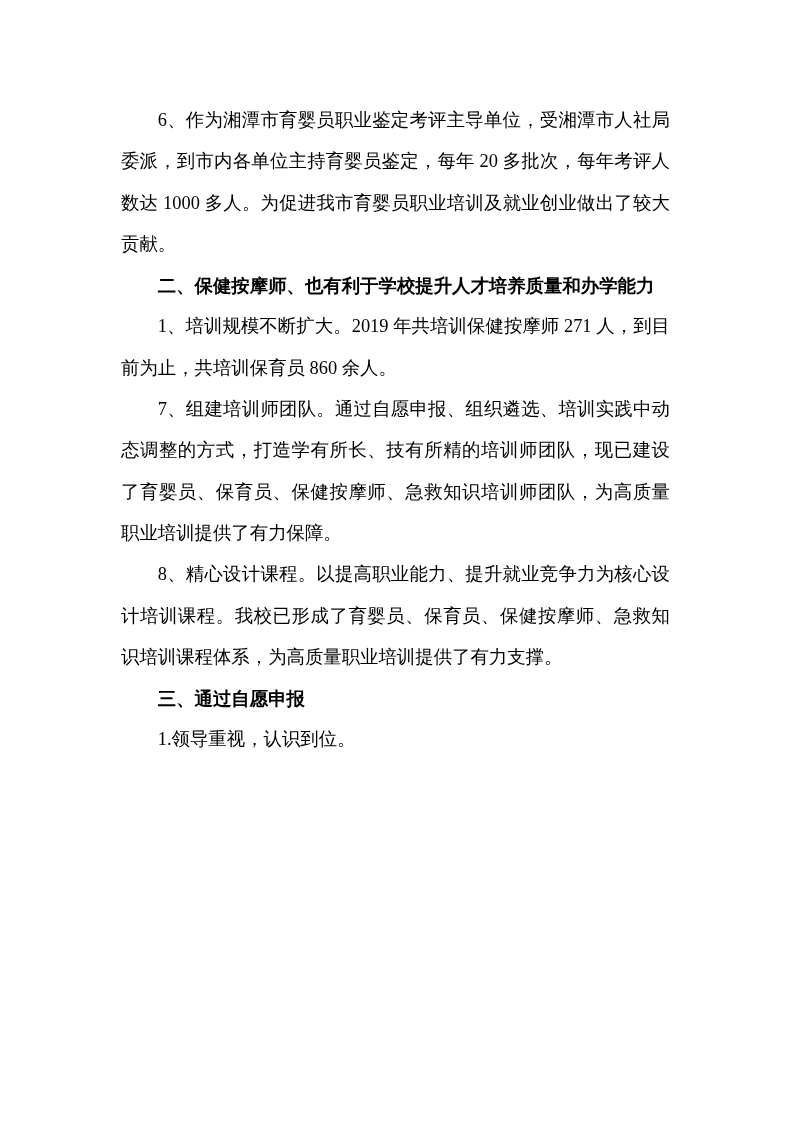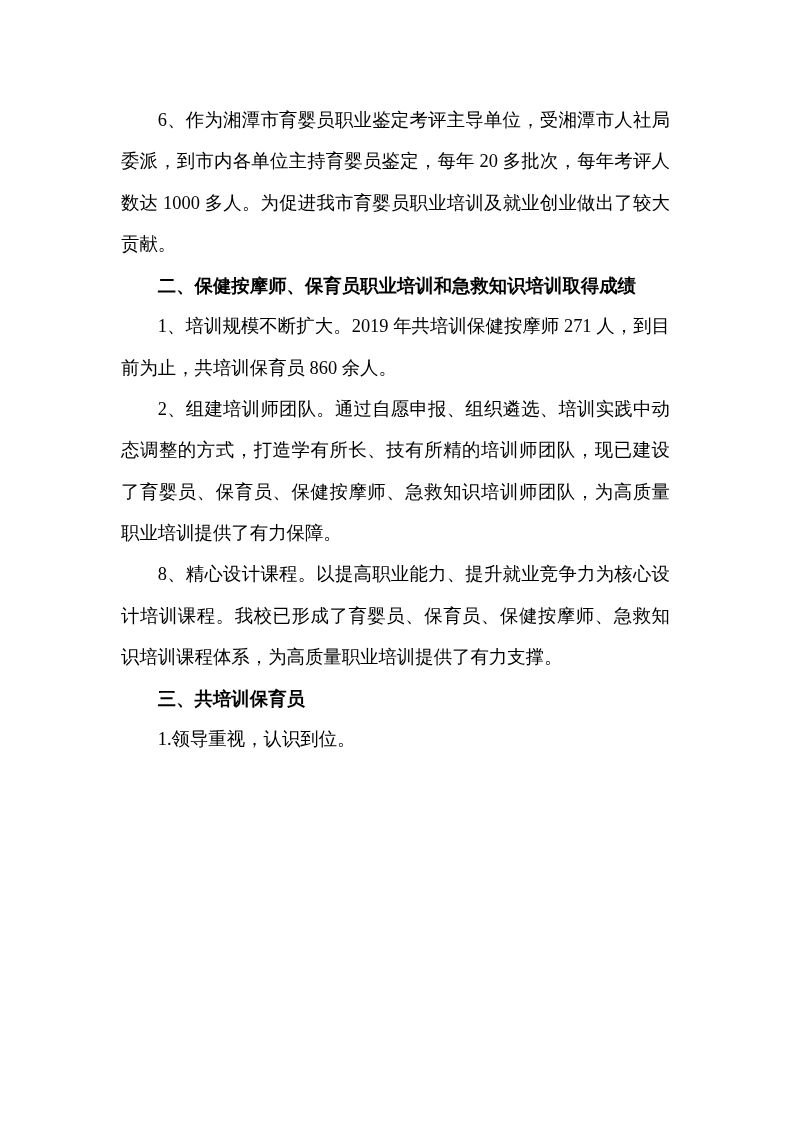--- a/index.html
+++ b/index.html
@@ -38,20 +38,20 @@
     font-size: 18.4px;
     text-align: left;
   }
 </style>
 </head>
 <body>
 
 <div class="page">
   <div class="doc">
     <p>6、作为湘潭市育婴员职业鉴定考评主导单位，受湘潭市人社局委派，到市内各单位主持育婴员鉴定，每年 20 多批次，每年考评人数达 1000 多人。为促进我市育婴员职业培训及就业创业做出了较大贡献。</p>
-    <h2>二、保健按摩师、保育员职业培训和急救知识培训取得成绩</h2>
+    <h2>二、保健按摩师、也有利于学校提升人才培养质量和办学能力</h2>
     <p>1、培训规模不断扩大。2019 年共培训保健按摩师 271 人，到目前为止，共培训保育员 860 余人。</p>
-    <p>2、组建培训师团队。通过自愿申报、组织遴选、培训实践中动态调整的方式，打造学有所长、技有所精的培训师团队，现已建设了育婴员、保育员、保健按摩师、急救知识培训师团队，为高质量职业培训提供了有力保障。</p>
+    <p>7、组建培训师团队。通过自愿申报、组织遴选、培训实践中动态调整的方式，打造学有所长、技有所精的培训师团队，现已建设了育婴员、保育员、保健按摩师、急救知识培训师团队，为高质量职业培训提供了有力保障。</p>
     <p>8、精心设计课程。以提高职业能力、提升就业竞争力为核心设计培训课程。我校已形成了育婴员、保育员、保健按摩师、急救知识培训课程体系，为高质量职业培训提供了有力支撑。</p>
-    <h2>三、共培训保育员</h2>
+    <h2>三、通过自愿申报</h2>
     <p>1.领导重视，认识到位。</p>
   </div>
 </div>
 
 </body></html>

